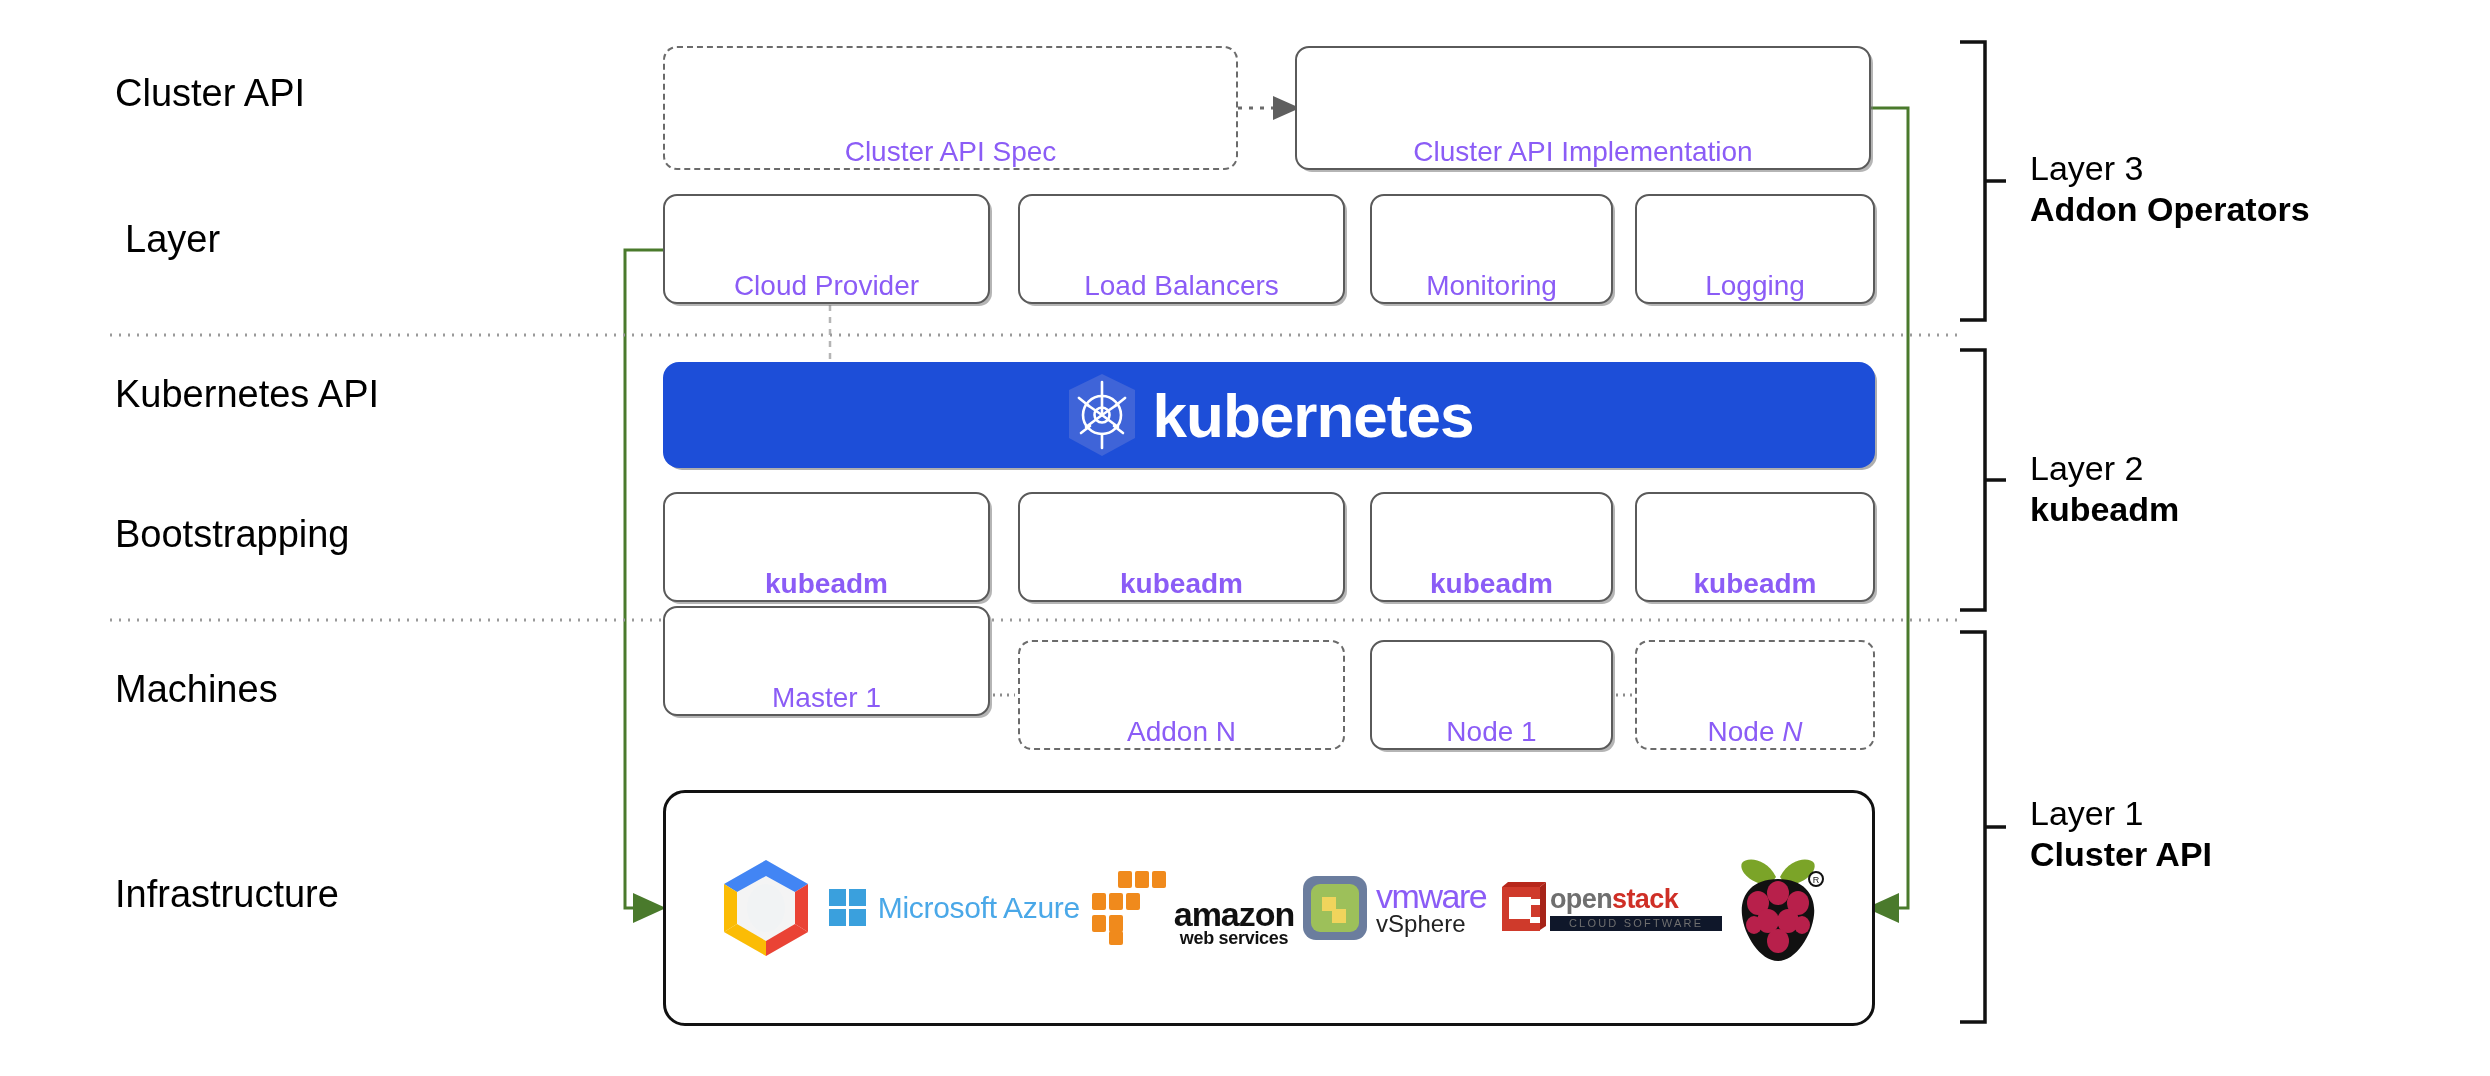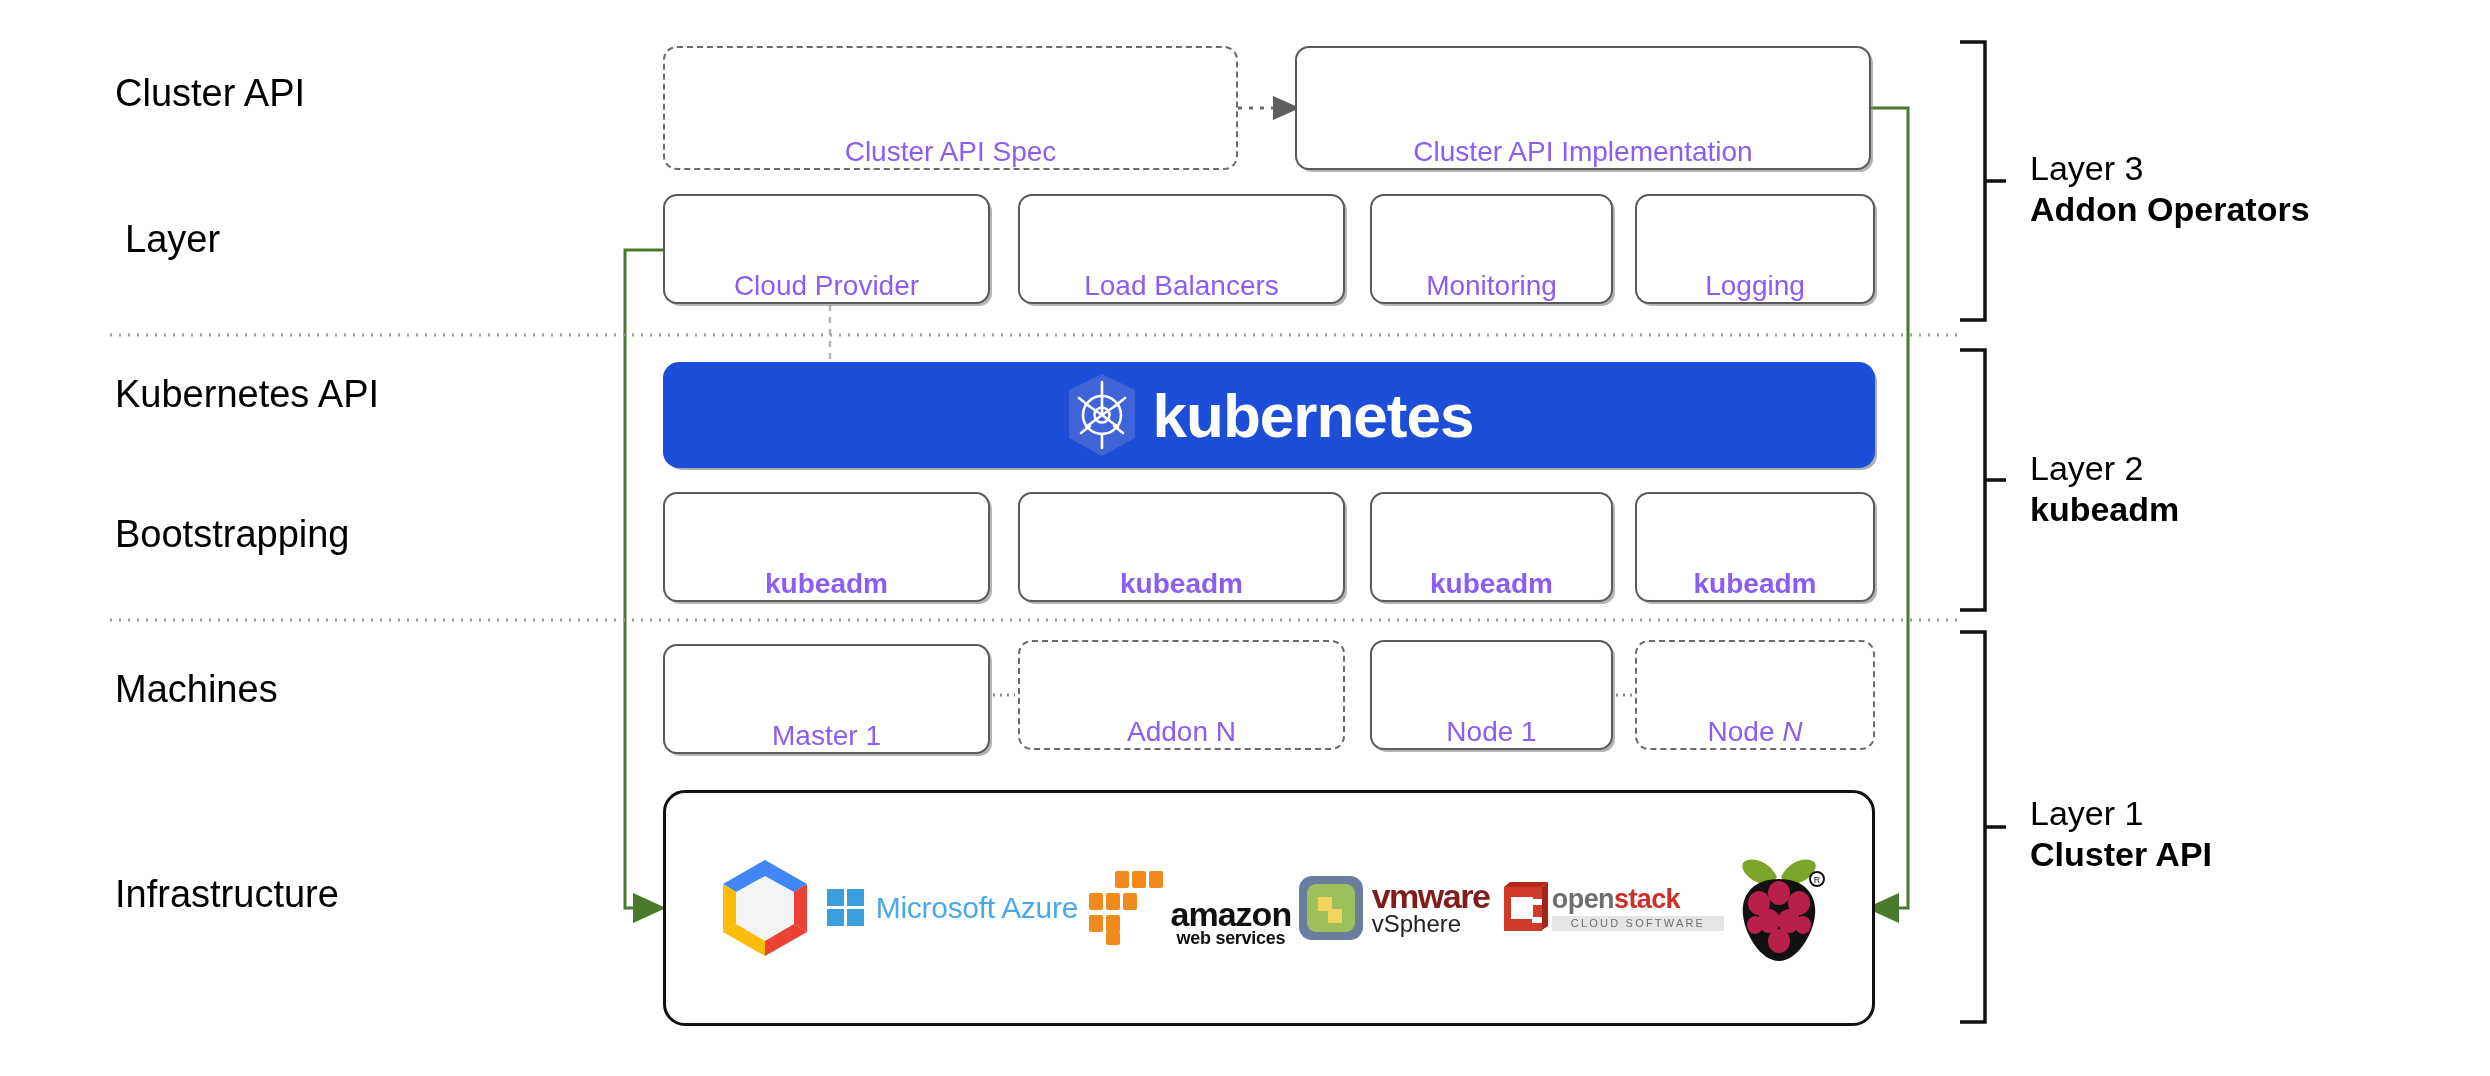--- a/index.html
+++ b/index.html
@@ -77,31 +77,31 @@
   .azure-text { color: #4aa8e8; font-size: 30px; letter-spacing: -.3px; }
 
   
   .aws-wrap { display: flex; flex-direction: column; align-items: center; line-height: .92; }
   .aws-amazon { font-size: 34px; font-weight: bold; color: #111; letter-spacing: -1px; }
   .aws-ws { font-size: 18px; font-weight: bold; color: #111; letter-spacing: -.3px; }
 
   
   .vm-wrap { display: flex; align-items: center; gap: 8px; }
   .vm-txt { display: flex; flex-direction: column; line-height: .95; }
-  .vm-ware { font-size: 34px; font-weight: bold; color: #7f1d1d; letter-spacing: -1.5px; }
+  .vm-ware { font-size: 34px; font-weight: normal; color: #8b5cf6; letter-spacing: -1.5px; }
   .vm-sphere { font-size: 24px; color: #222; }
 
   
   .os-wrap { display: flex; align-items: center; }
   .os-txt { display: flex; flex-direction: column; align-items: flex-start; line-height: 1; }
   .os-name { font-size: 27px; font-weight: bold; color: #6f6f6f; letter-spacing: -.6px; }
   .os-name .red { color: #cf2f26; }
   .os-sub {
     font-size: 11px; color: #6f6f6f; letter-spacing: 2.2px;
-    background: #e5e5e5; padding: 2px 19px; margin-top: 3px;
+    background: #0f172a; padding: 2px 19px; margin-top: 3px;
   }
   .layer-label {
     position: absolute;
     font-size: 34px; color: #000; line-height: 1.22;
     white-space: nowrap;
   }
   .layer-label b { font-weight: bold; }
 
   svg.overlay {
     position: absolute; left: 0; top: 0;
@@ -218,21 +218,21 @@
   <div class="node bold" style="left:1018px; top:492px; width:327px; height:110px;">
     <span>kubeadm</span>
   </div>
   <div class="node bold" style="left:1370px; top:492px; width:243px; height:110px;">
     <span>kubeadm</span>
   </div>
   <div class="node bold" style="left:1635px; top:492px; width:240px; height:110px;">
     <span>kubeadm</span>
   </div>
 
-  <div class="node" style="left:663px; top:644px; width:327px; height:110px;">
+  <div class="node" style="left:663px; top:606px; width:327px; height:110px;">
     <span>Master 1</span>
   </div>
   <div class="node dashed" style="left:1018px; top:640px; width:327px; height:110px;">
     <span>Addon N</span>
   </div>
   <div class="node" style="left:1370px; top:640px; width:243px; height:110px;">
     <span>Node 1</span>
   </div>
   <div class="node dashed" style="left:1635px; top:640px; width:240px; height:110px;">
     <span>Node</span>&nbsp;<i>N</i>

